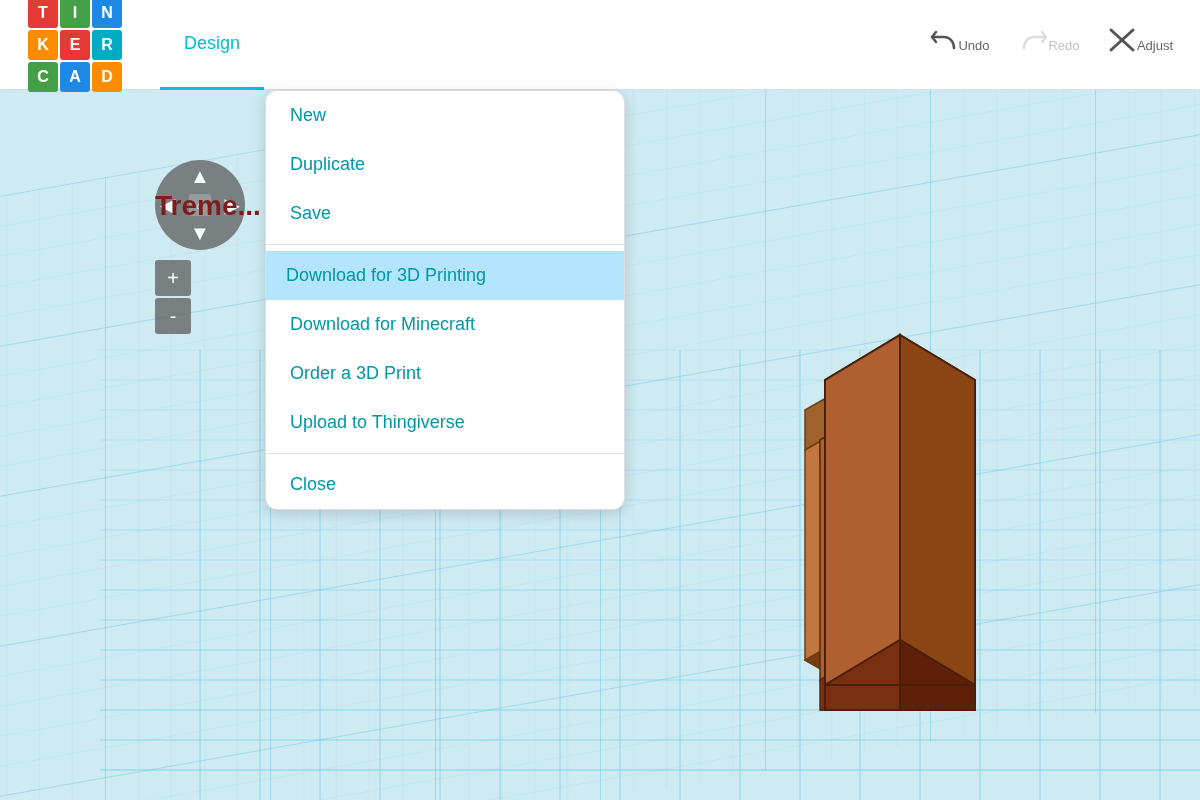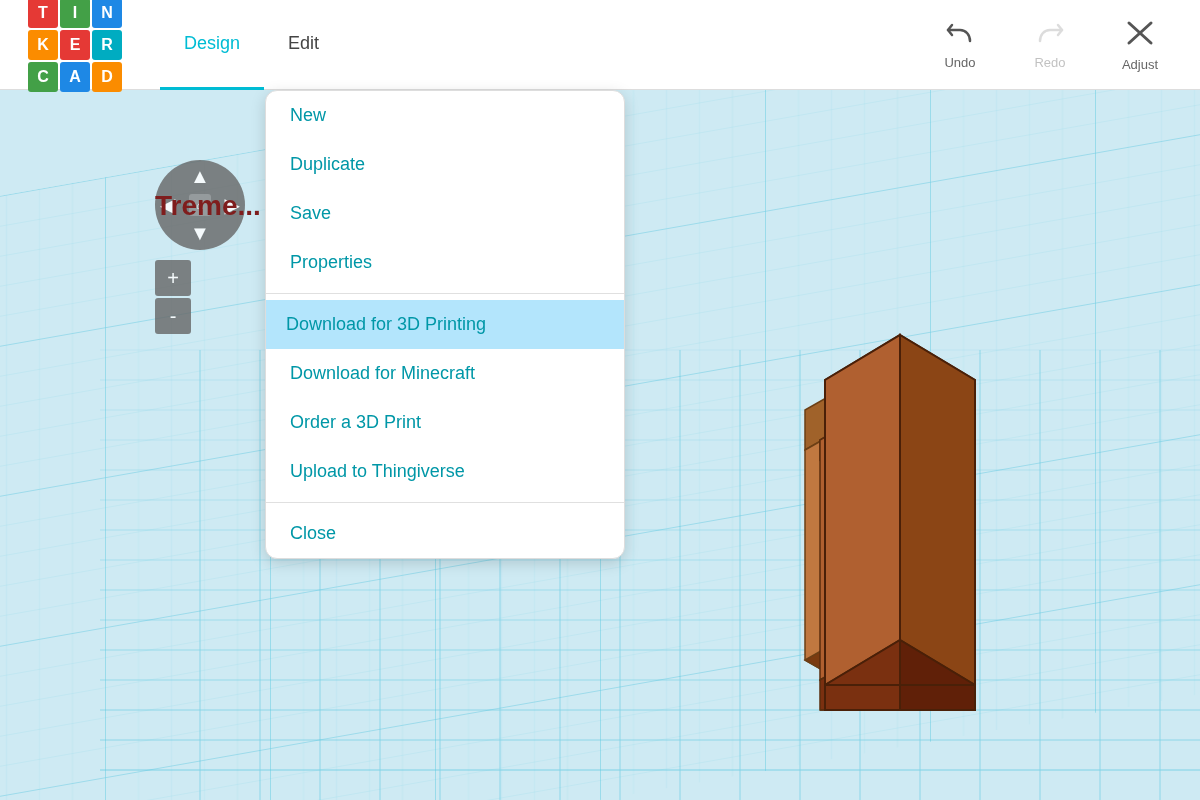--- a/index.html
+++ b/index.html
@@ -66,21 +66,21 @@
       position: absolute;
       right: 20px;
       top: 0;
       height: 90px;
       display: flex;
       align-items: center;
       gap: 10px;
     }
     .toolbar-btn {
       display: flex;
-      flex-direction: column;
+      flex-direction: row;
       align-items: center;
       justify-content: center;
       width: 80px;
       height: 70px;
       cursor: pointer;
       border-radius: 6px;
       color: #555;
     }
     .toolbar-btn .icon-svg {
       font-size: 24px;
@@ -253,21 +253,20 @@
       <div class="logo-cell" style="background:#00acc1">R</div>
 
       <div class="logo-cell" style="background:#43a047">C</div>
       <div class="logo-cell" style="background:#1e88e5">A</div>
       <div class="logo-cell" style="background:#fb8c00">D</div>
     </div>
   </div>
 
   <div id="nav-menu">
     <div class="nav-item active">Design</div>
-    <div class="nav-item">Edit</div>
   </div>
 
   <div id="toolbar-right">
     <div class="toolbar-btn">
       <div class="icon-svg">
         <svg width="28" height="24" viewBox="0 0 28 24">
           <path d="M6 4 L2 9 L6 14" stroke="#555" stroke-width="2.5" fill="none" stroke-linecap="round" stroke-linejoin="round"></path>
           <path d="M2 9 C2 9 8 9 14 9 C20 9 24 14 24 20" stroke="#555" stroke-width="2.5" fill="none" stroke-linecap="round"></path>
         </svg>
       </div>
@@ -415,21 +414,20 @@
     <div class="zoom-btn">+</div>
     <div class="zoom-btn">-</div>
   </div>
 
 </div>
 
 <div id="dropdown-menu">
   <div class="menu-item">New</div>
   <div class="menu-item">Duplicate</div>
   <div class="menu-item">Save</div>
-  <div class="menu-item">Properties</div>
   <div class="menu-divider"></div>
   <div class="menu-item highlighted">Download for 3D Printing</div>
   <div class="menu-item">Download for Minecraft</div>
   <div class="menu-item">Order a 3D Print</div>
   <div class="menu-item">Upload to Thingiverse</div>
   <div class="menu-divider"></div>
   <div class="menu-item">Close</div>
 </div>
 
 </body></html>

